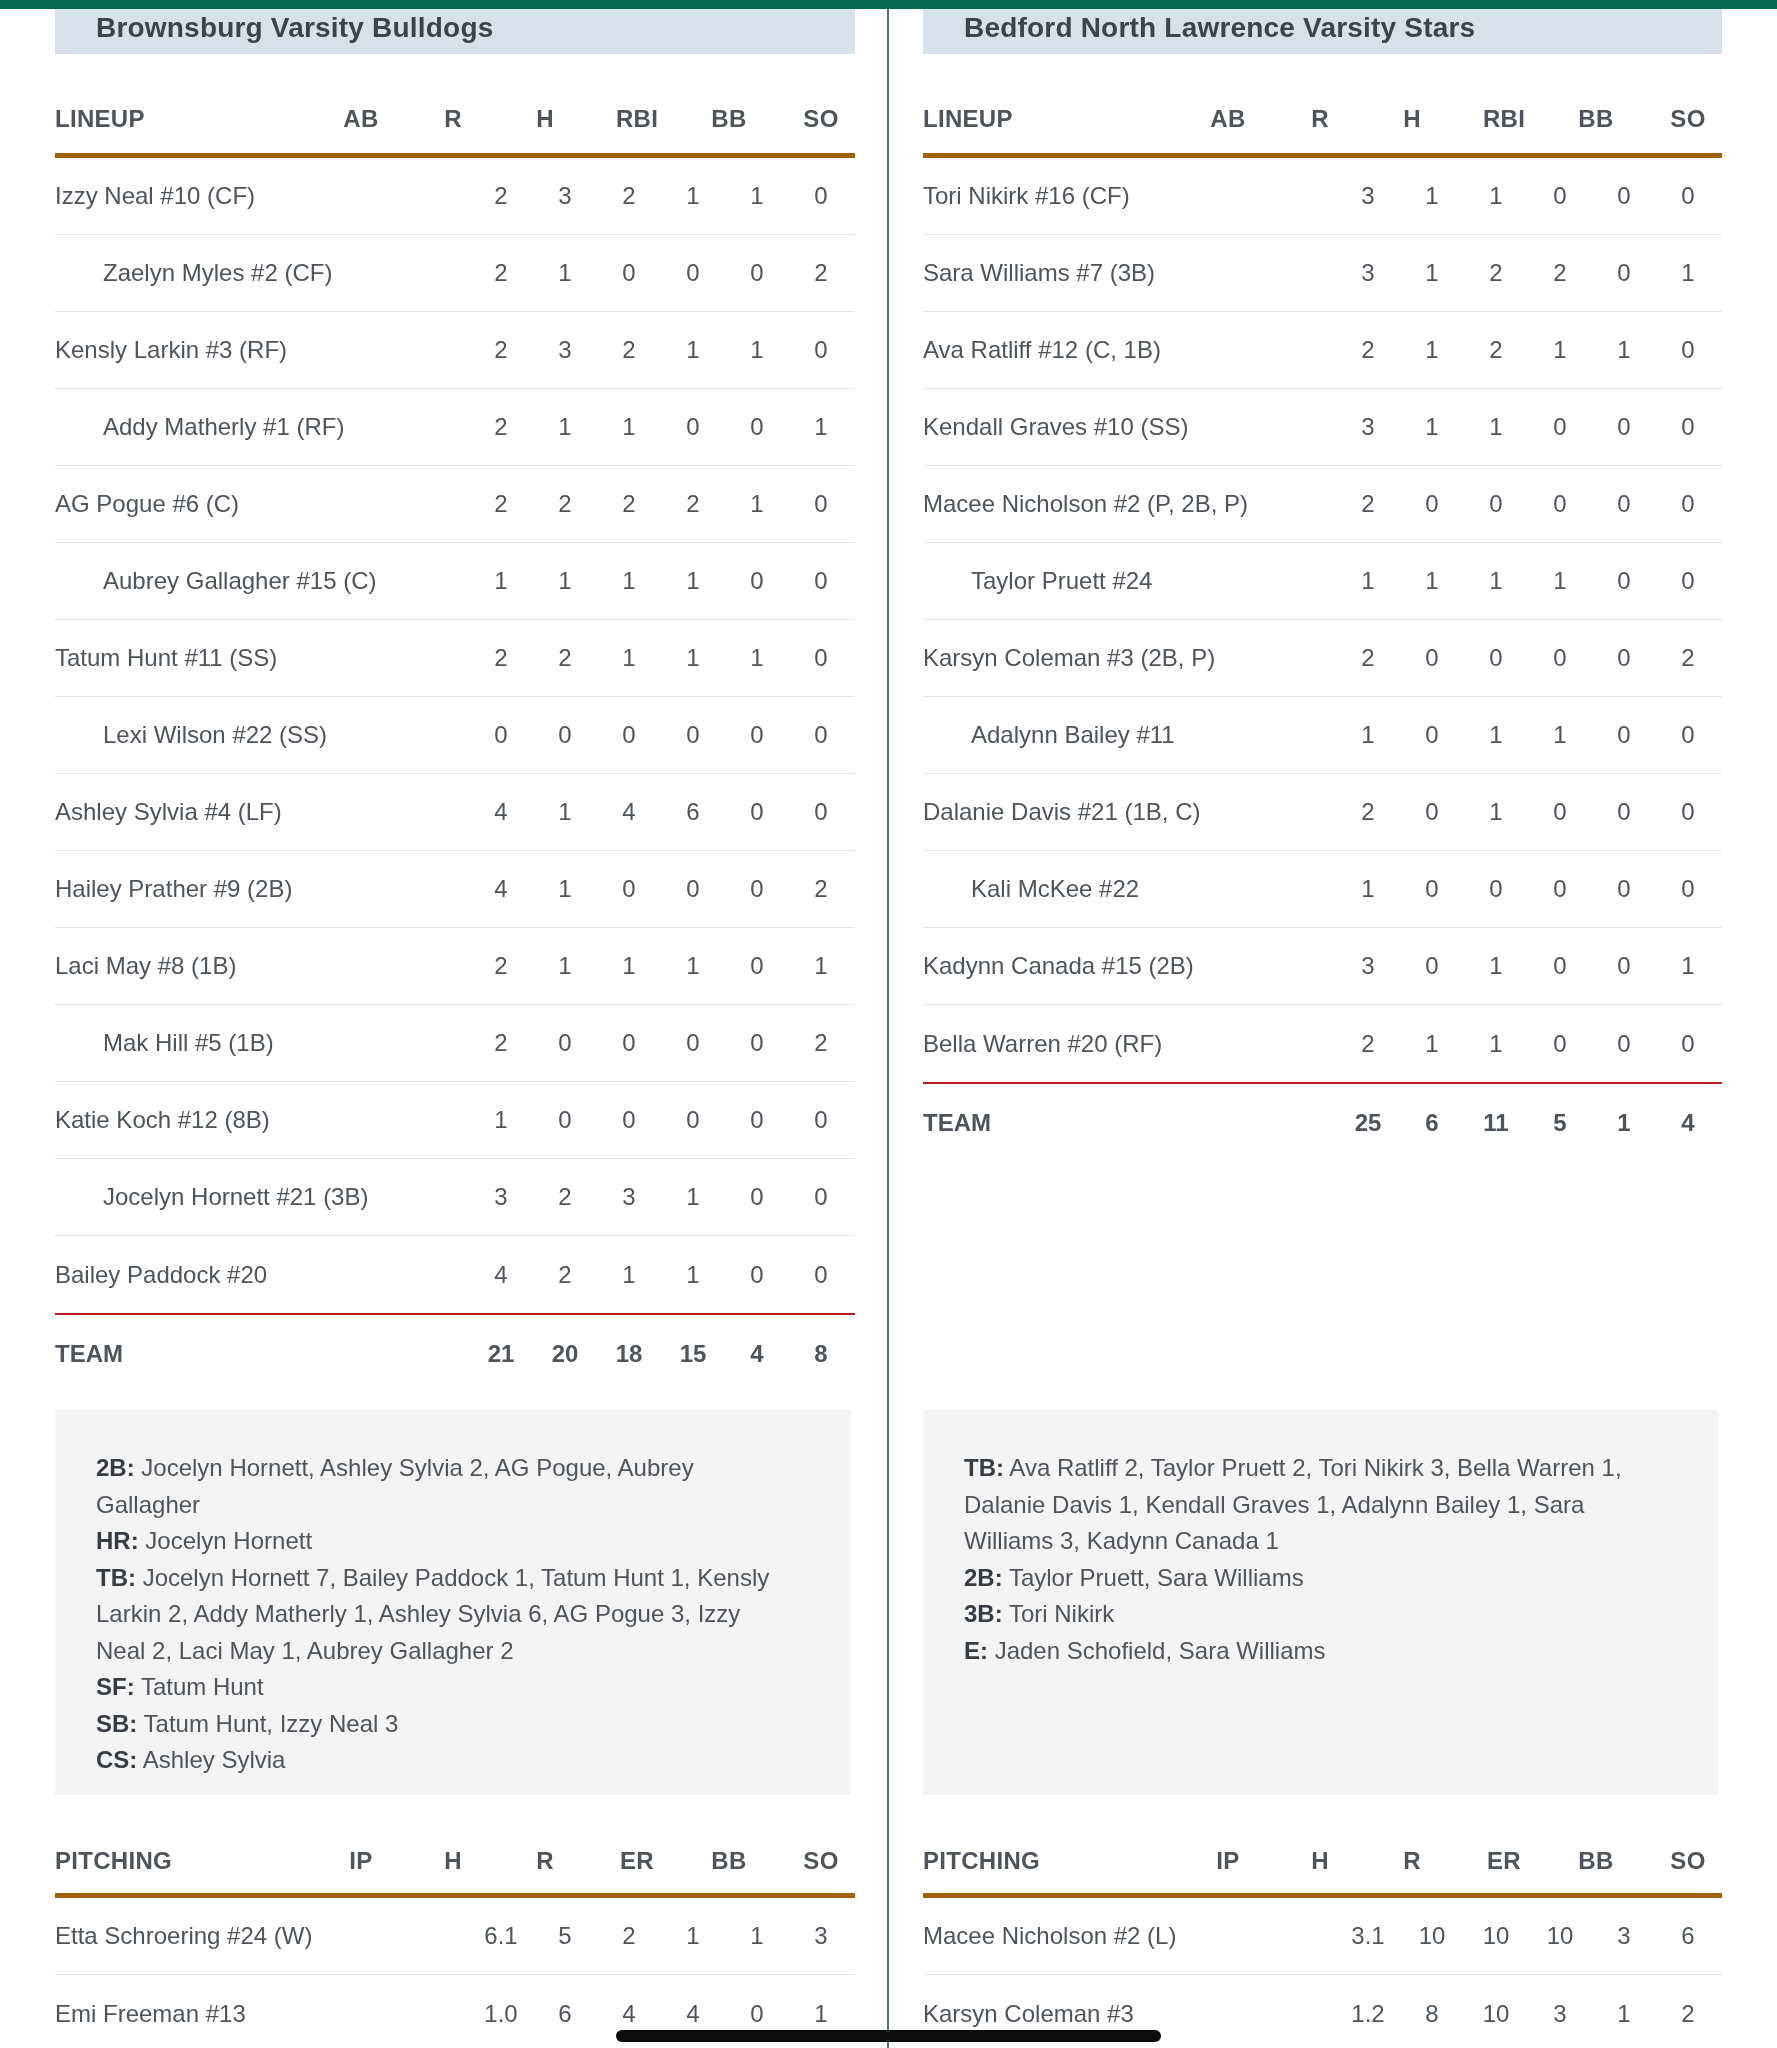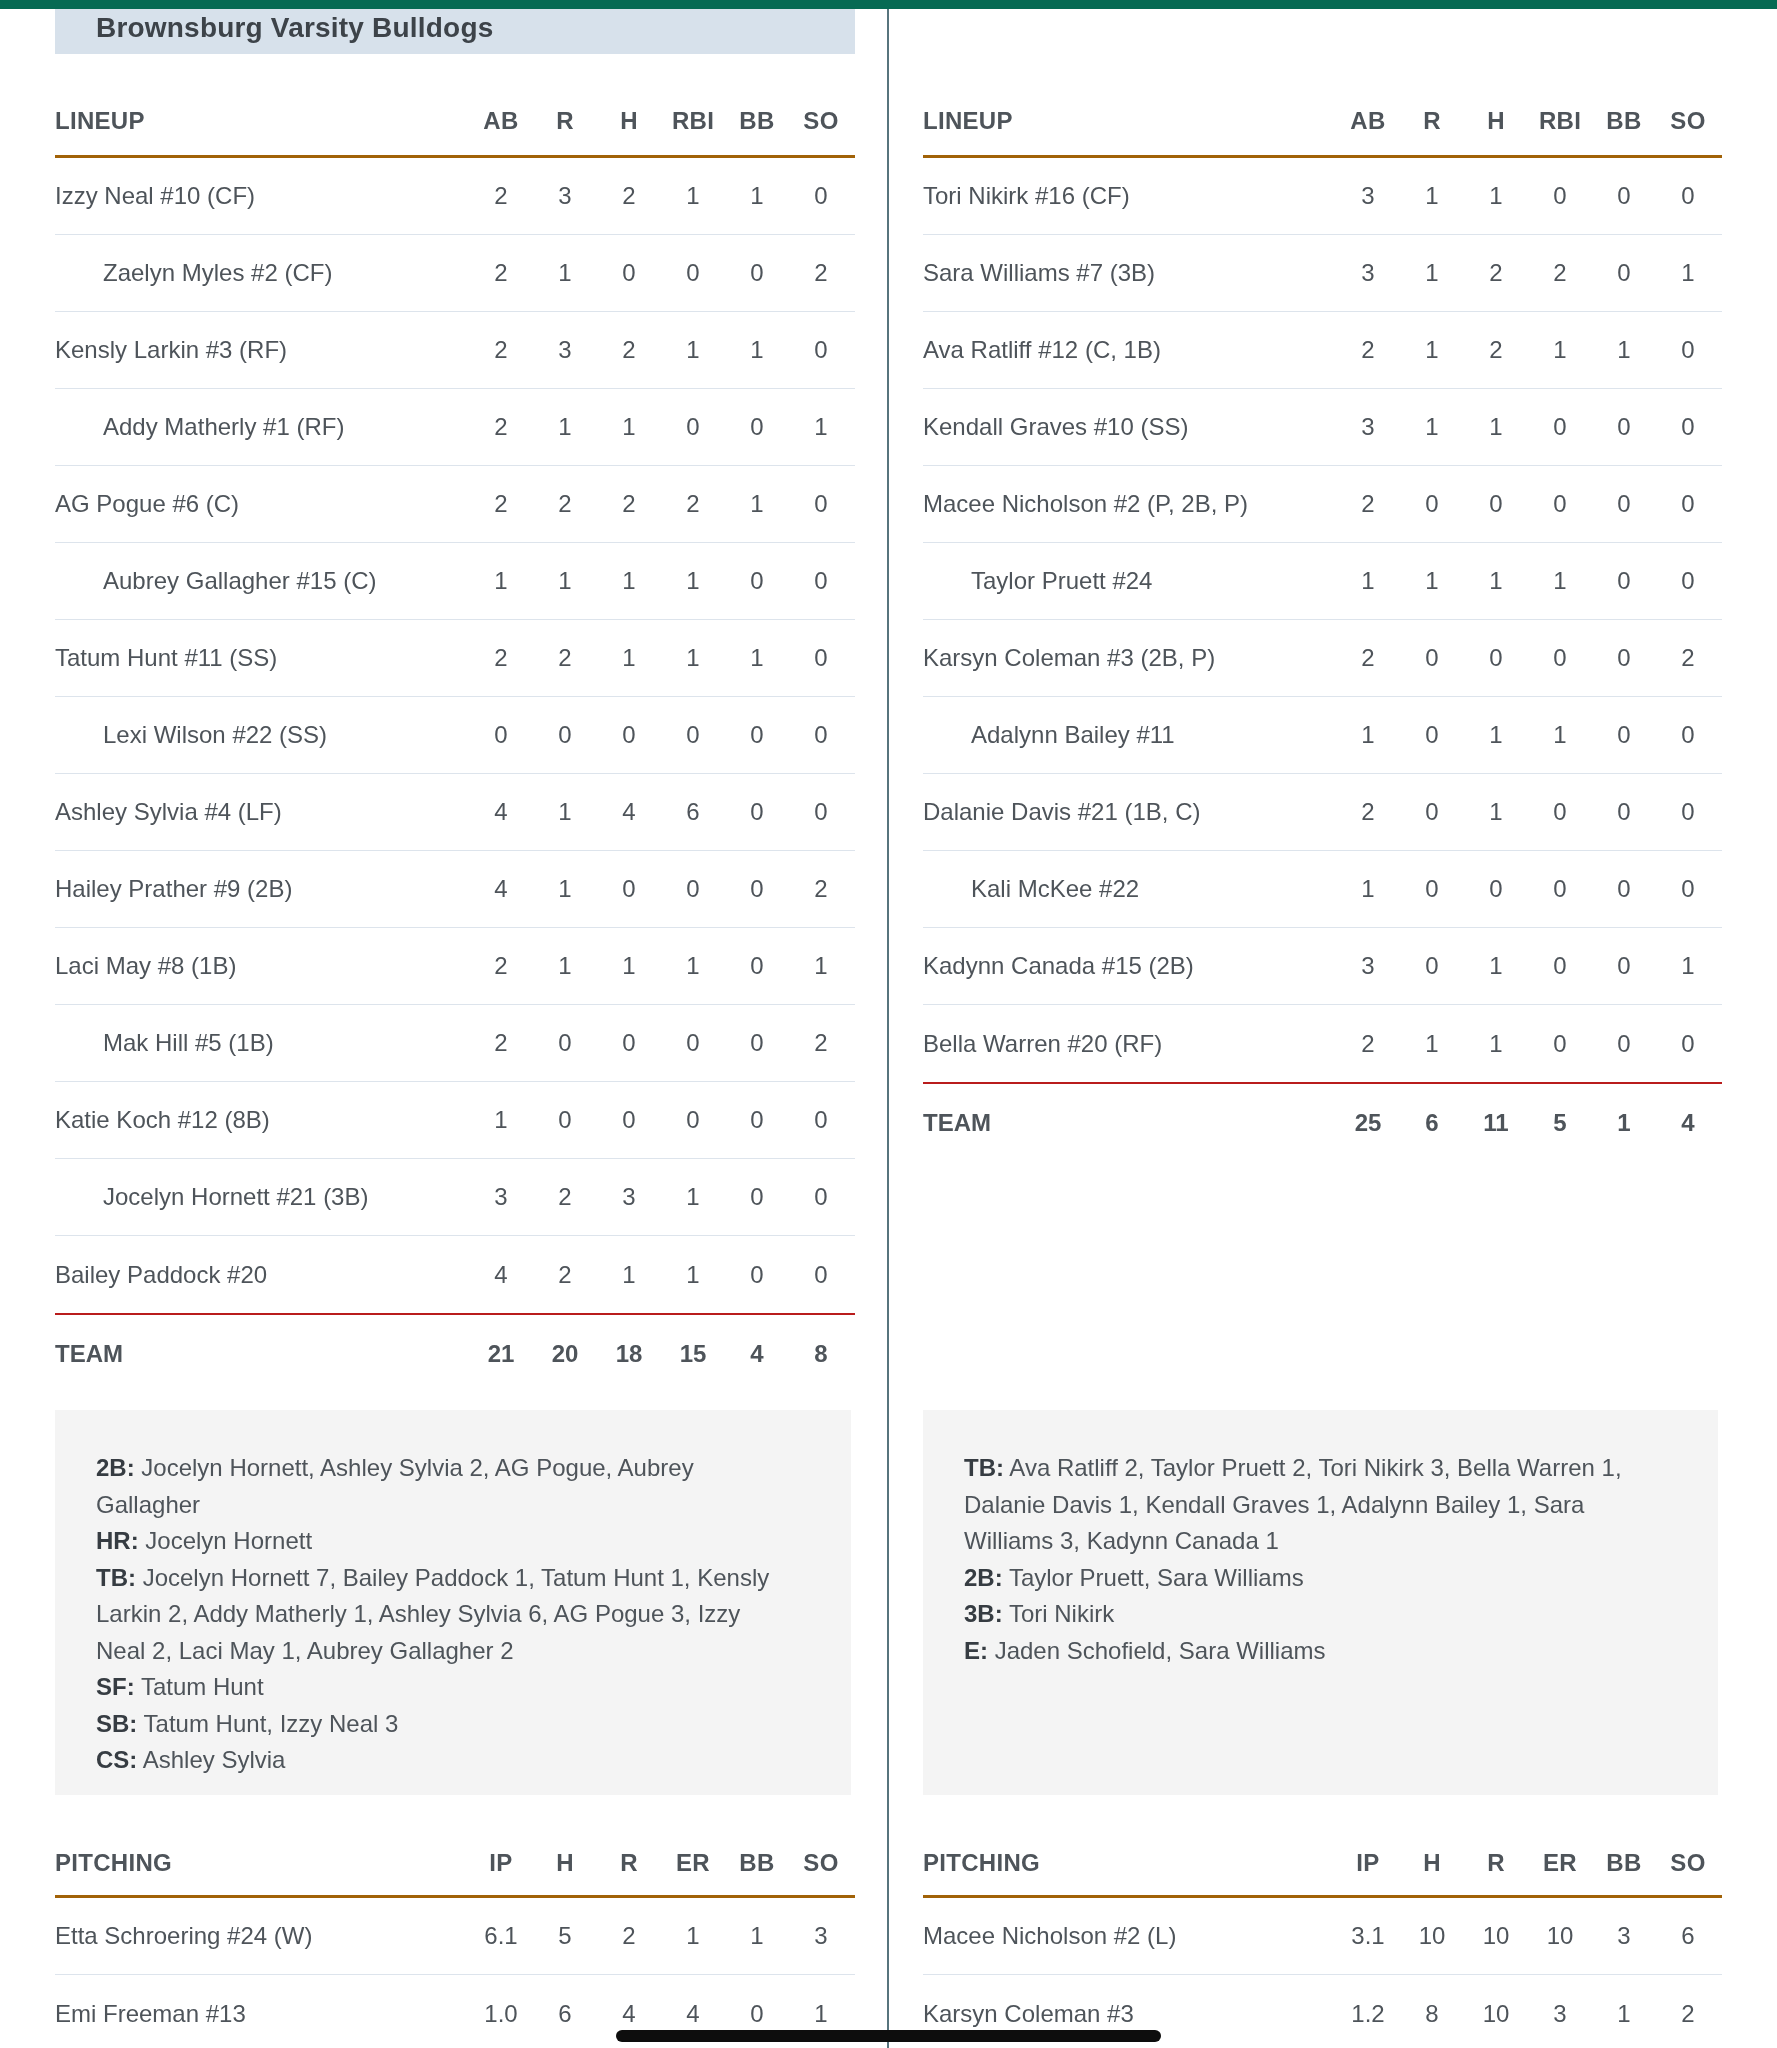--- a/index.html
+++ b/index.html
@@ -16,21 +16,21 @@
   .panel.right{left:923px;width:799px;}
 
   .team-header{position:absolute;top:9px;left:0;right:0;height:45px;background:#d7e1eb;display:flex;align-items:center;}
   .team-title{font-size:28px;font-weight:bold;color:#3d4349;margin:0 0 8px 41px;letter-spacing:.2px;}
 
   .grid-row{display:grid;grid-template-columns:1fr repeat(6,64px);padding-right:2px;align-items:center;box-sizing:border-box;}
 
   .lineup{position:absolute;top:54px;left:0;right:0;}
   .pitching{position:absolute;top:1806px;left:0;right:0;}
 
-  .thead{height:104px;align-items:end;padding-bottom:20px;border-bottom:3px solid #a16207;}
+  .thead{height:104px;align-items:end;padding-bottom:20px;border-bottom:5px solid #a16207;gap:28px;}
   .pitching .thead{height:92px;padding-bottom:18px;}
   .thead .col{font-weight:bold;color:#363c42;font-size:24px;letter-spacing:.3px;}
 
   .row{height:77px;border-bottom:1px solid #dde4ec;}
   .row.last{border-bottom:none;}
   .team-row{height:79px;border-top:2px solid #b91c1c;}
   .team-row .col{font-weight:bold;color:#363c42;}
 
   .col.name{font-size:24px;color:#4e545a;white-space:nowrap;overflow:hidden;}
   .row.sub .name{padding-left:48px;}
@@ -248,20 +248,23 @@
           <span class="col stat">4</span>
           <span class="col stat">4</span>
           <span class="col stat">0</span>
           <span class="col stat">1</span>
         </div>
       </div>
   </div>
 </section>
 
 <section class="panel right">
+  <header class="team-header">
+    <h1 class="team-title">Bedford North Lawrence Varsity Stars</h1>
+  </header>
 
   <div class="lineup">
     <div class="grid-row thead">
       <span class="col name">LINEUP</span>
       <span class="col stat">AB</span>
       <span class="col stat">R</span>
       <span class="col stat">H</span>
       <span class="col stat">RBI</span>
       <span class="col stat">BB</span>
       <span class="col stat">SO</span>

